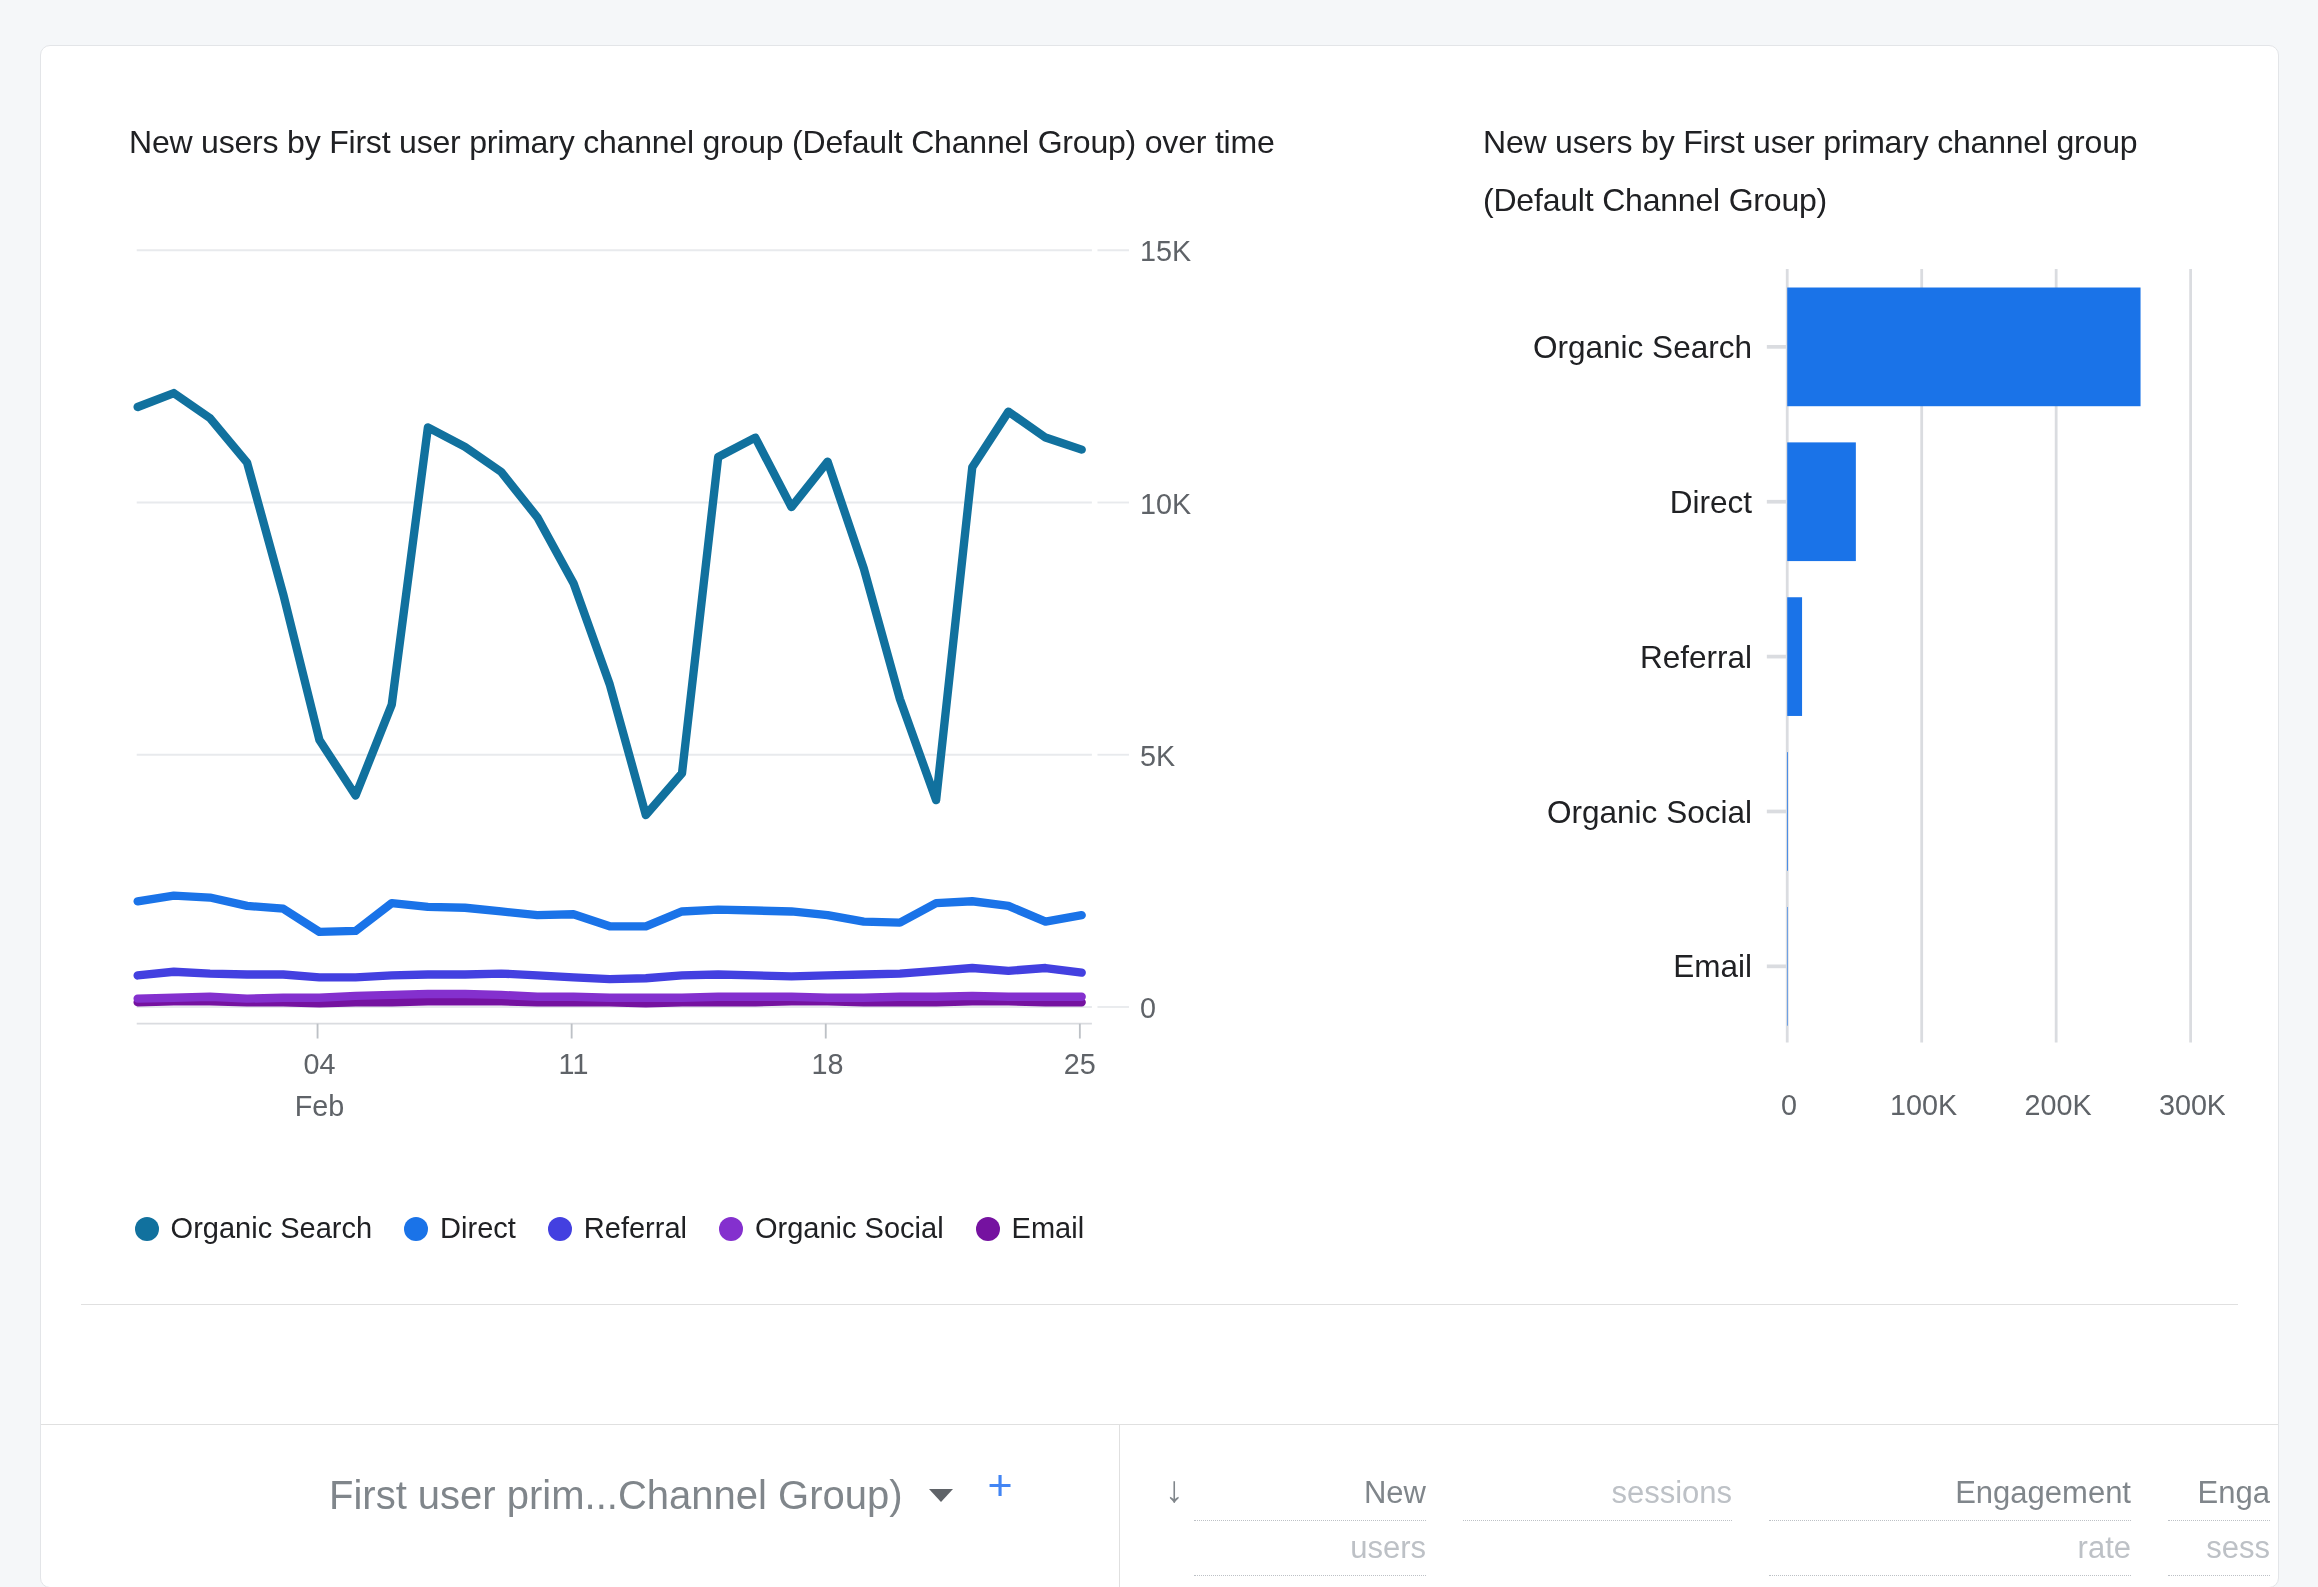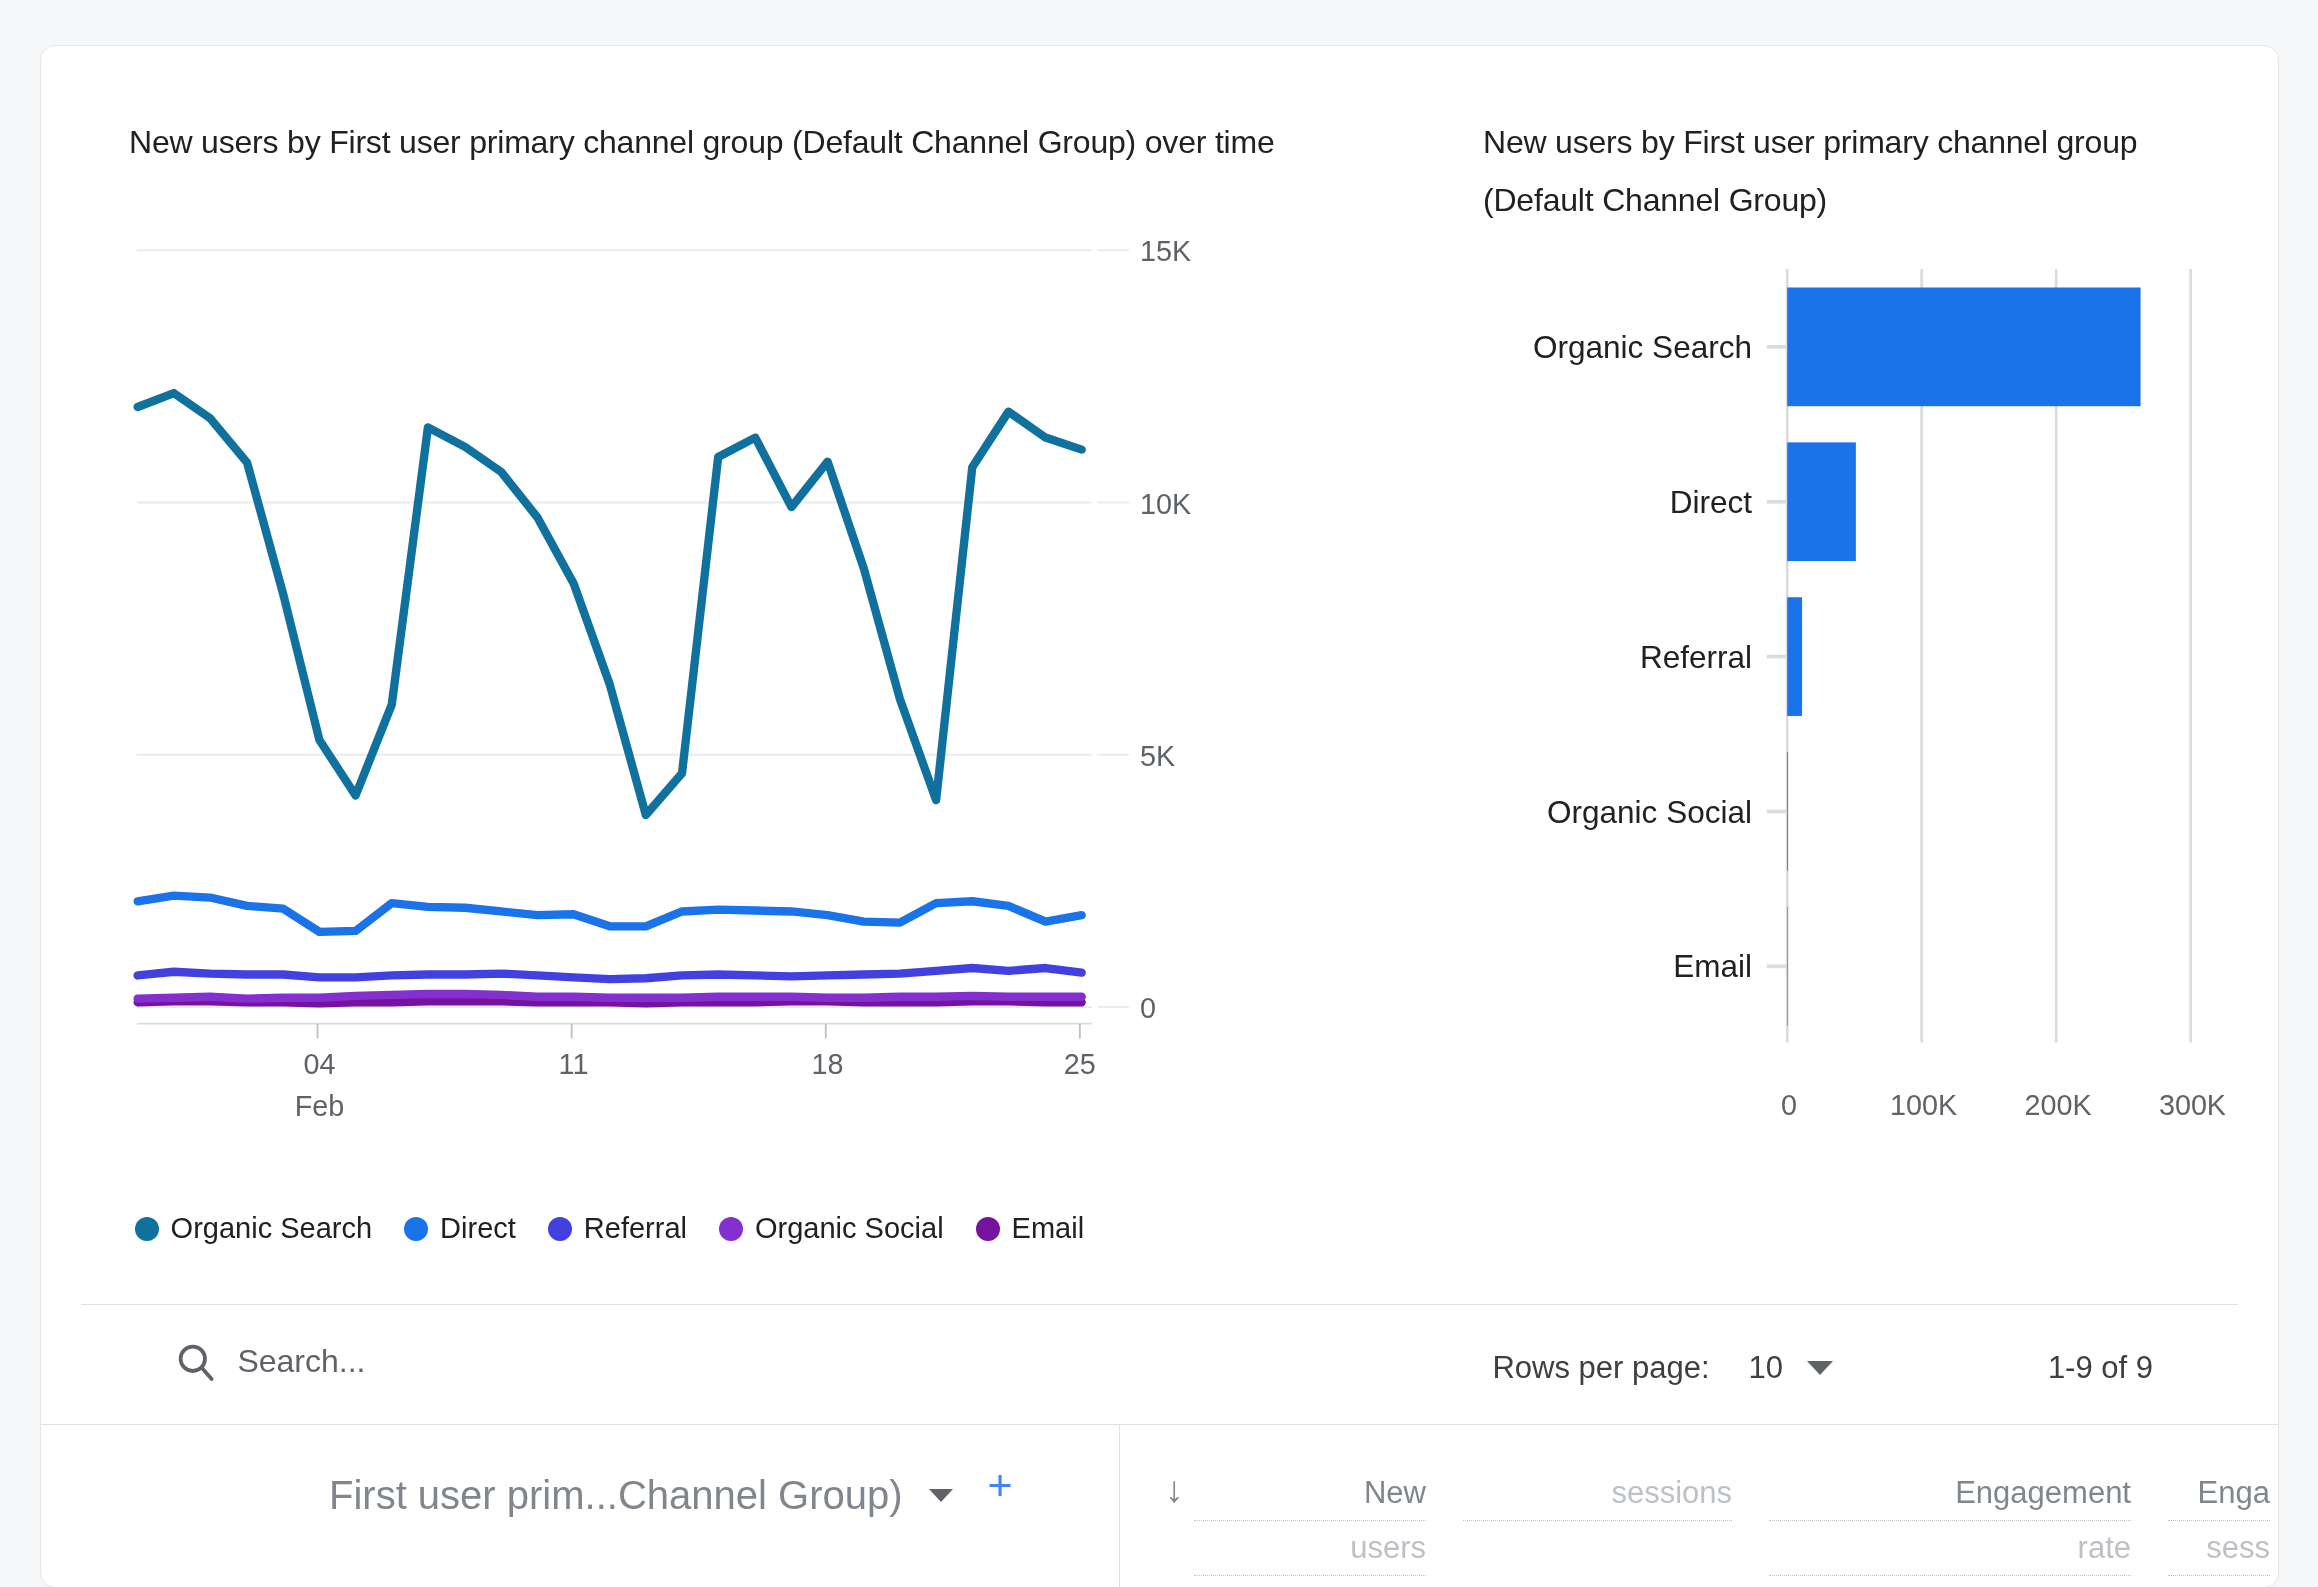--- a/index.html
+++ b/index.html
@@ -10,21 +10,21 @@
     overflow: hidden;
   }
   .page { position: relative; width: 2319px; height: 1587px; }
 
   .card {
     position: absolute;
     left: 40px; top: 45px;
     width: 2239px; height: 1543px;
     background: #ffffff;
     border: 0.9px solid #e3e5e8;
-    border-radius: 15px;
+    border-radius: 10px;
     overflow: hidden;
   }
 
   
   .charts { position: absolute; left: 0; top: 0; width: 100%; height: 1258px; }
 
   
   .line-panel { position: absolute; left: 88px; top: 67px; width: 1234px; height: 1178px; }
   .panel-title {
     font-size: 32px; line-height: 58px; color: #202124;
@@ -252,37 +252,20 @@
               <text x="620" y="940">200K</text>
               <text x="765" y="940">300K</text>
             </g>
           </svg>
         </div>
       </div>
     </div>
 
     <div class="divider"></div>
 
-    <div class="toolbar">
-      <div class="search-wrap">
-        <svg class="search-icon" viewBox="0 0 24 24">
-          <circle cx="10.5" cy="10.5" r="6.8" fill="none" stroke="#5f6368" stroke-width="2.1"></circle>
-          <line x1="15.6" y1="15.6" x2="21" y2="21.8" stroke="#5f6368" stroke-width="2.1" stroke-linecap="round"></line>
-        </svg>
-        <input class="search-input" type="text" placeholder="Search..." style="">
-      </div>
-
-      <div class="rows-ctl">
-        <span class="rows-label">Rows per page:</span>
-        <span class="rows-value">10</span>
-        <span class="caret-down"></span>
-      </div>
-
-      <div class="range-label">1-9 of 9</div>
-    </div>
 
     <div class="table-head">
       <div class="dim-cell">
         <span class="dim-label">First user prim...Channel Group)</span>
         <span class="dim-caret"></span>
         <span class="plus-icon">+</span>
       </div>
 
       <div class="metrics">
         <span class="sort-arrow">↓</span>

